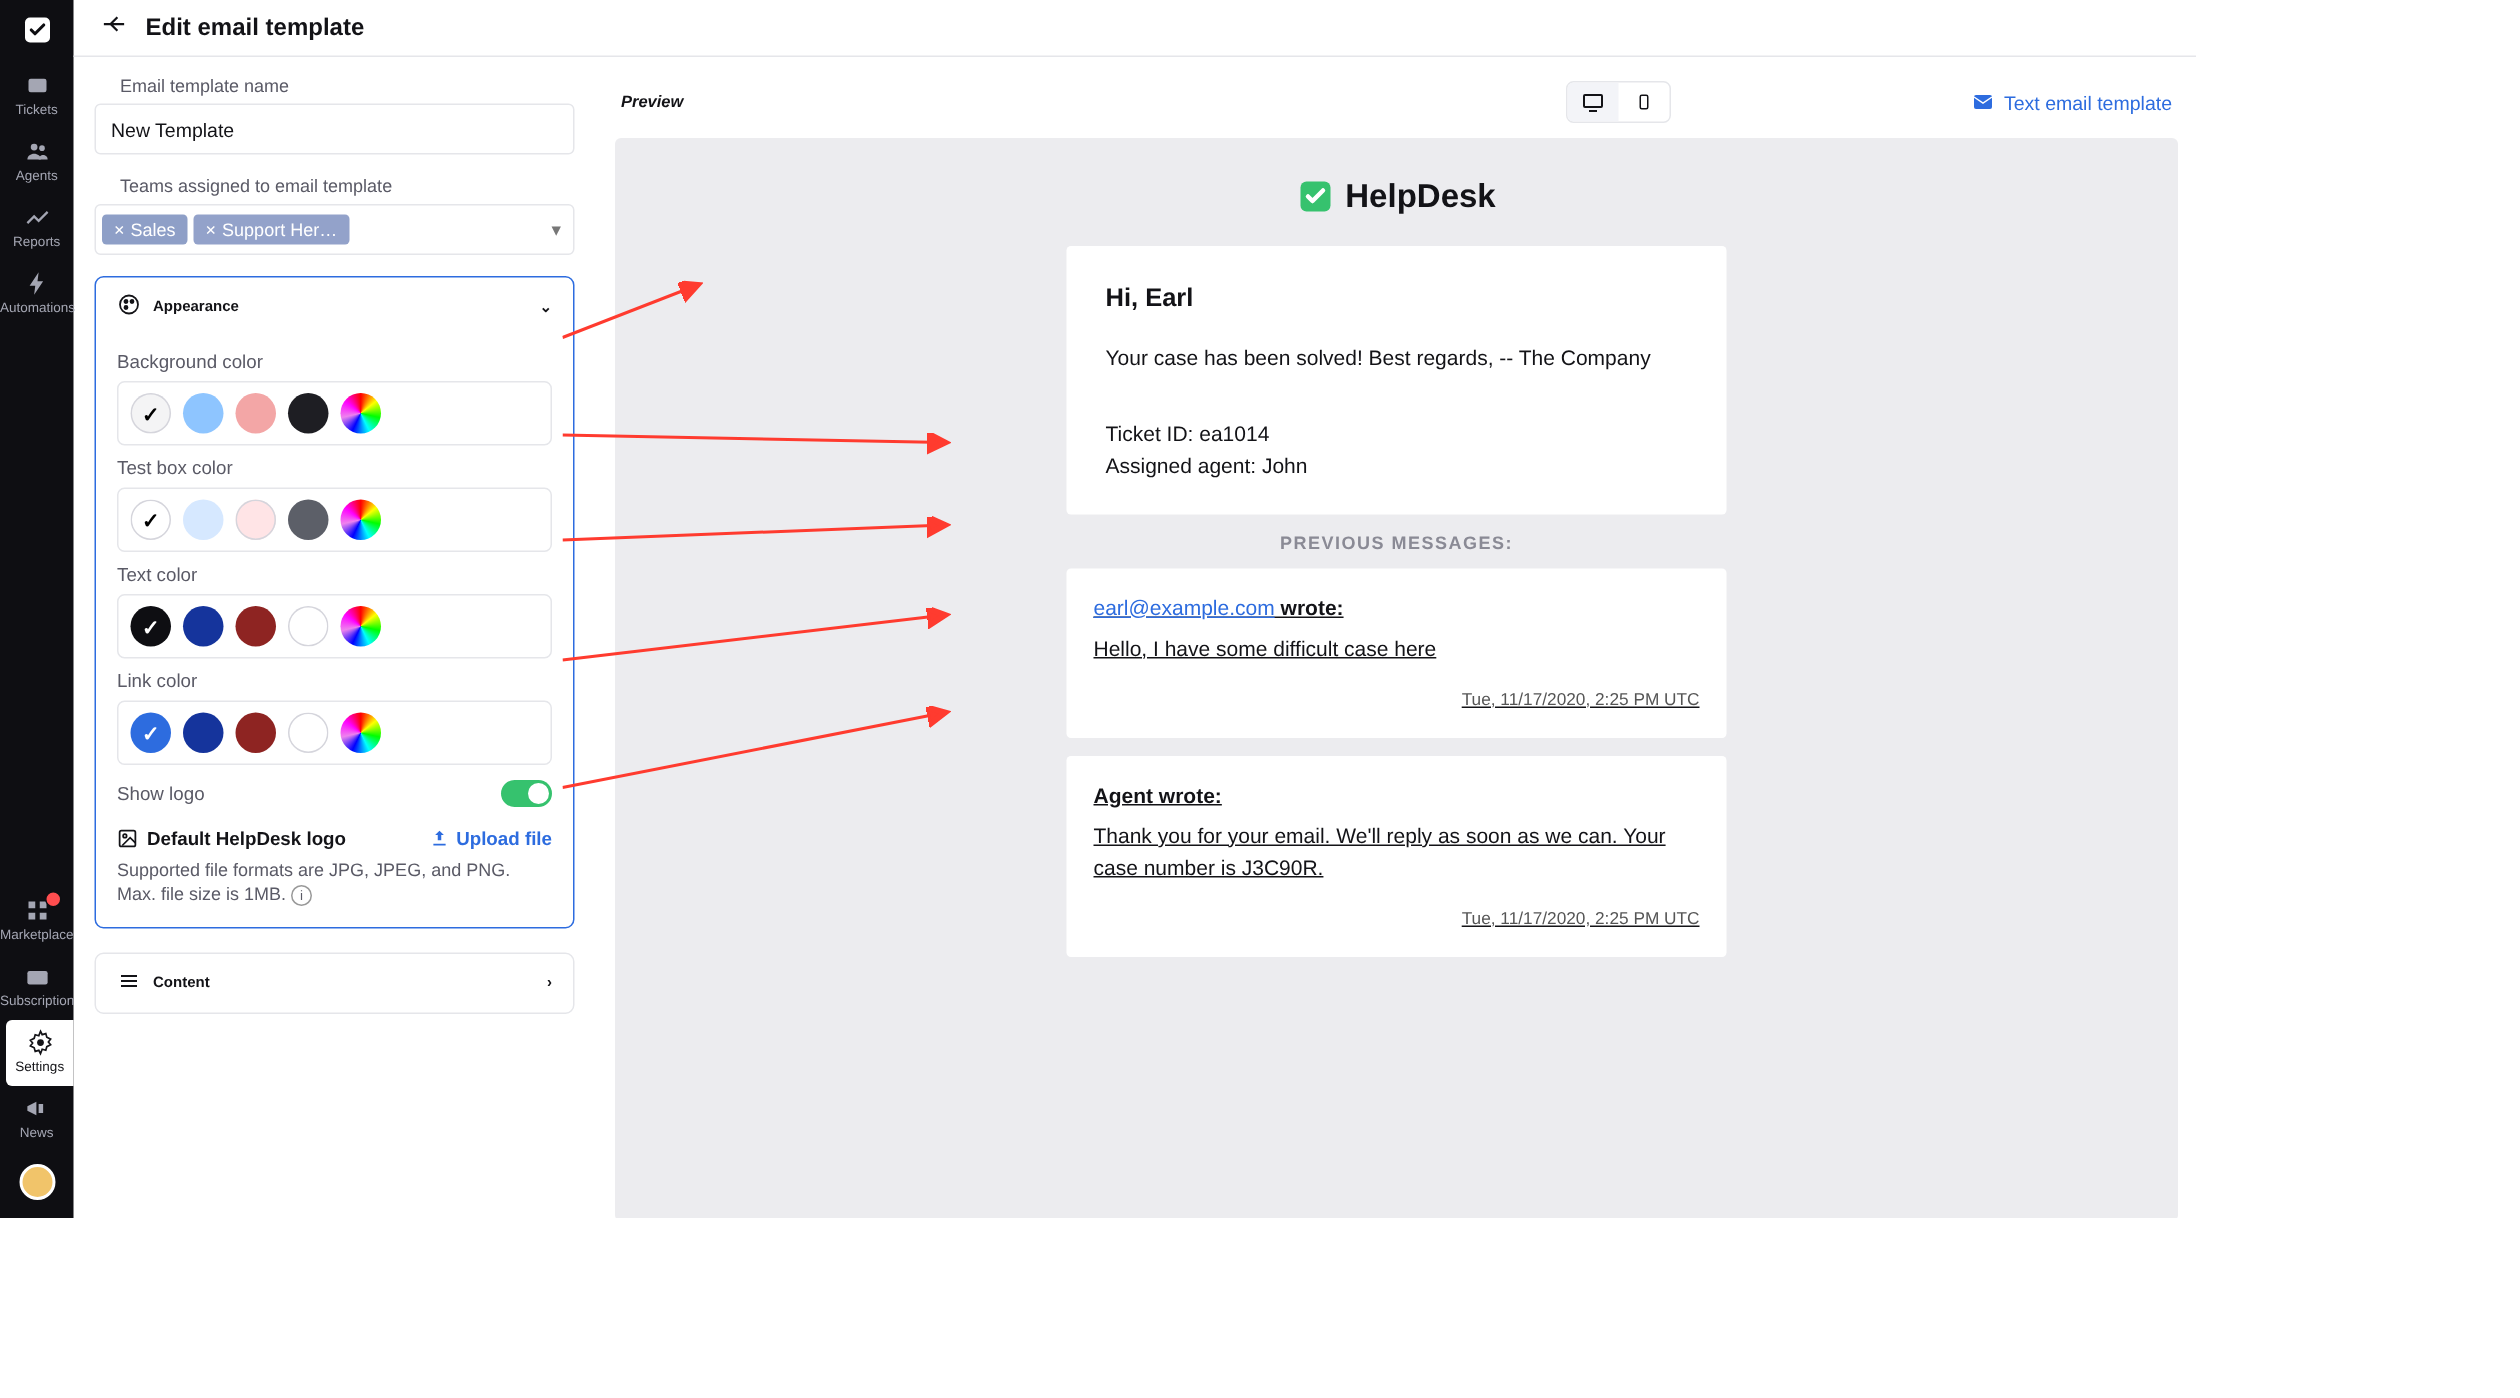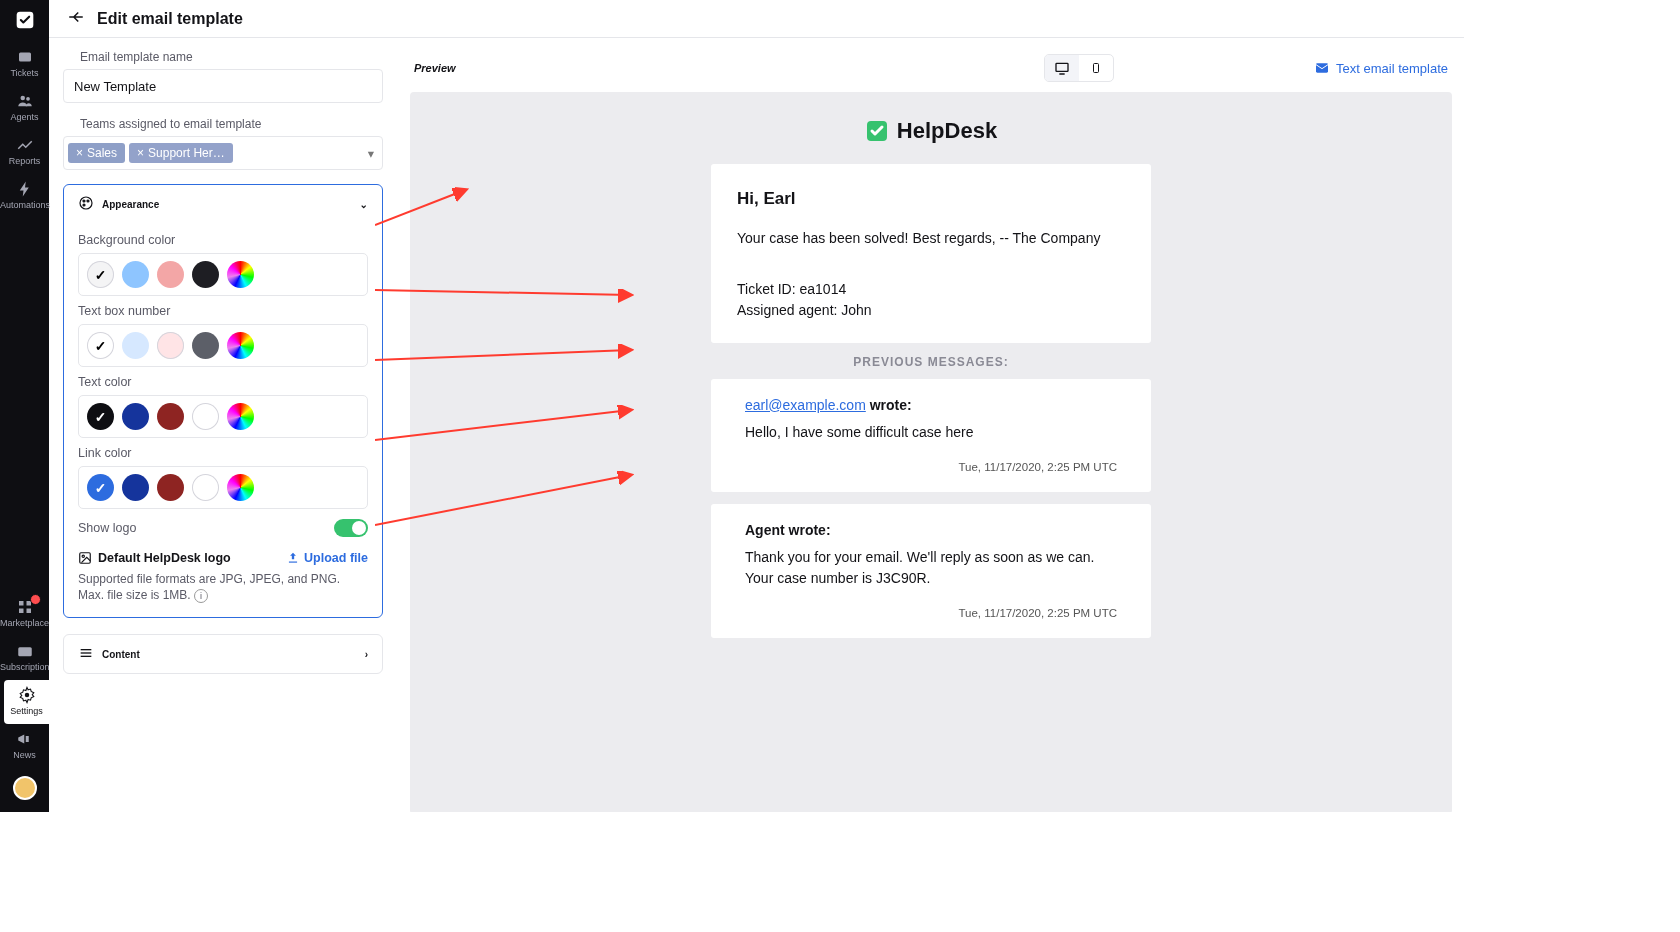--- a/index.html
+++ b/index.html
@@ -125,21 +125,21 @@
   }
 
   .email-logo { display:flex; align-items:center; justify-content:center; gap:8px; margin:0 auto 20px; }
   .email-logo svg { width:24px; height:24px; }
   .email-logo span { font-size:22px; font-weight:700; }
 
   .email-card {
     width:440px; margin:0 auto 12px; background:#fff; border-radius:3px; padding:22px 26px;
     font-size:14px; line-height:1.5;
   }
-  .email-card.msg { padding:16px 34px; }
+  .email-card.msg { padding:16px 18px;text-decoration:underline; }
   .email-card h3 { margin:0 0 16px; font-size:17px; }
   .prev-hdr { text-align:center; font-size:12px; letter-spacing:1px; color:#8a8a95; font-weight:600; margin:10px 0;}
   .timestamp { text-align:right; font-size:11.5px; color:#555; margin-top:16px;}
   a.mail { color:var(--active-blue); text-decoration:underline; }
   strong.wrote { font-size:14px; }
 
   
   .arrow {
     position:absolute; stroke:#ff3b2f; stroke-width:2; fill:none; pointer-events:none;
   }
@@ -266,21 +266,21 @@
           <div class="group-label">Background color</div>
           <div class="swatch-row">
             <span class="sw outline sel" style="background: rgb(244, 244, 245);"></span>
             <span class="sw" style="background: rgb(142, 197, 255);"></span>
             <span class="sw" style="background: rgb(243, 166, 166);"></span>
             <span class="sw" style="background: rgb(30, 30, 35);"></span>
             <span class="sw rainbow"></span>
           </div>
         </div>
         <div>
-          <div class="group-label">Text box number</div>
+          <div class="group-label">Test box color</div>
           <div class="swatch-row">
             <span class="sw outline sel" style="background: rgb(255, 255, 255);"></span>
             <span class="sw" style="background: rgb(214, 232, 255);"></span>
             <span class="sw outline" style="background: rgb(255, 228, 230);"></span>
             <span class="sw" style="background: rgb(92, 95, 104);"></span>
             <span class="sw rainbow"></span>
           </div>
         </div>
         <div>
           <div class="group-label">Text color</div>

